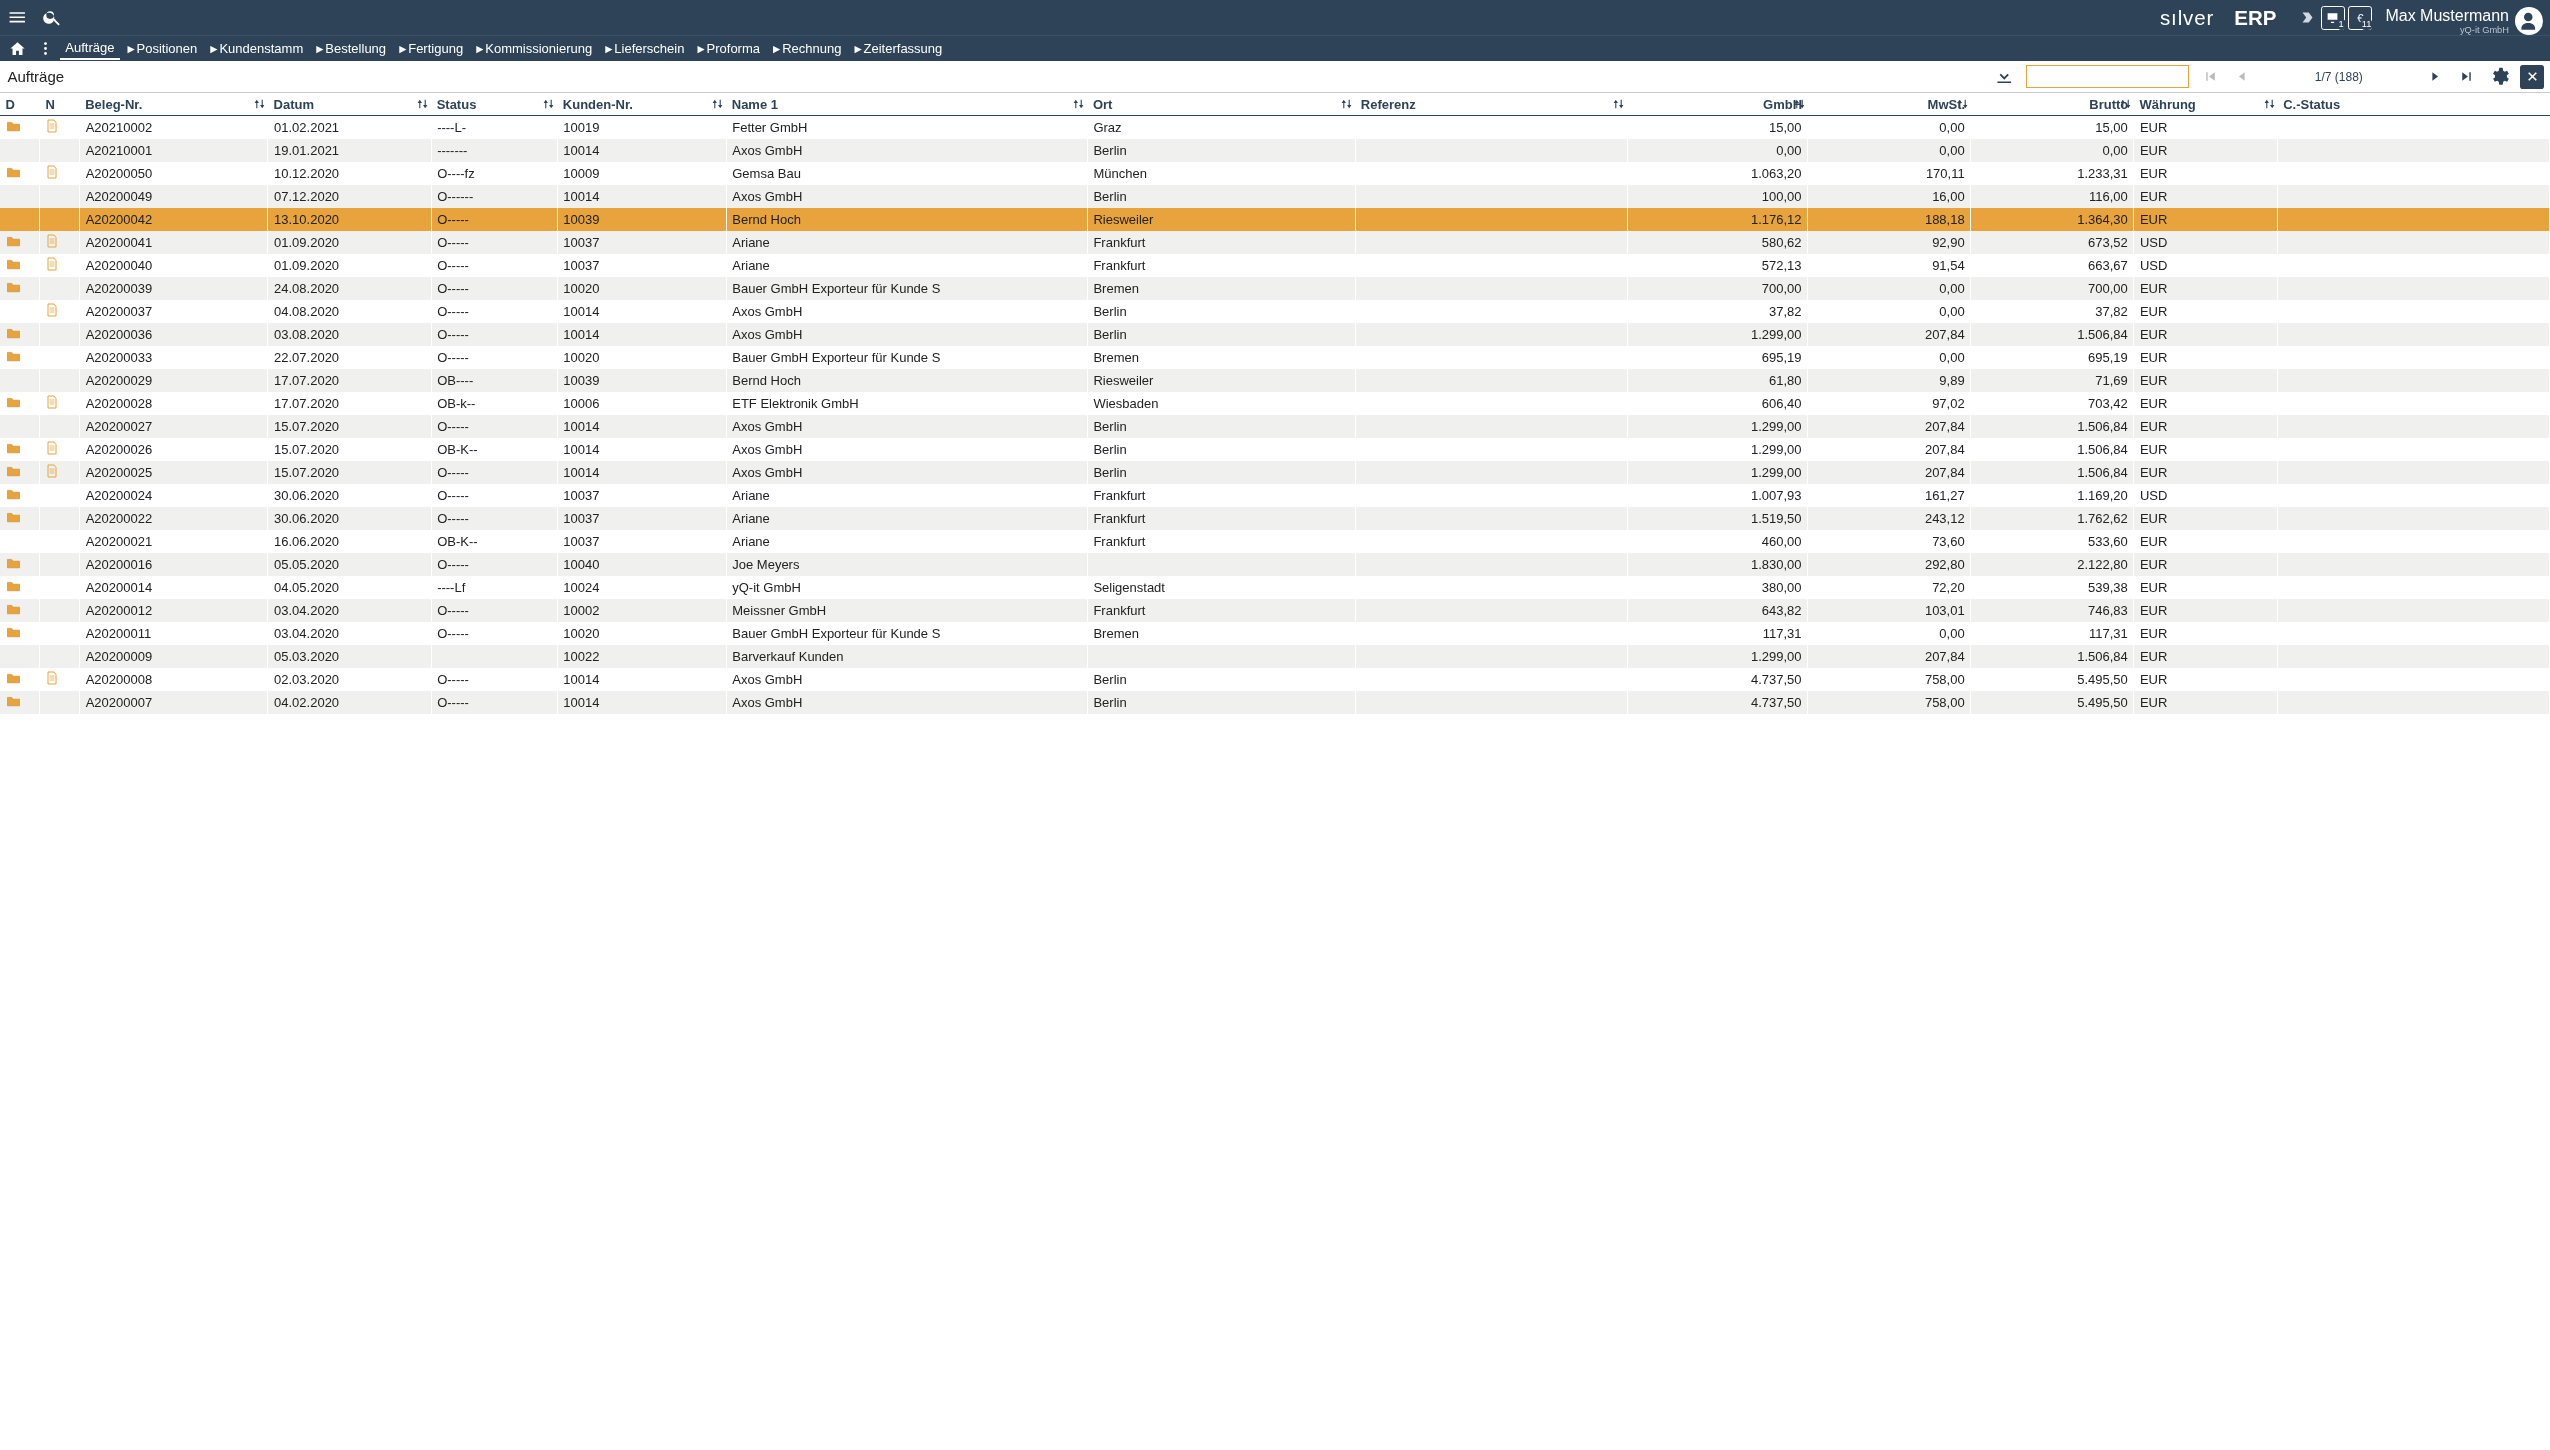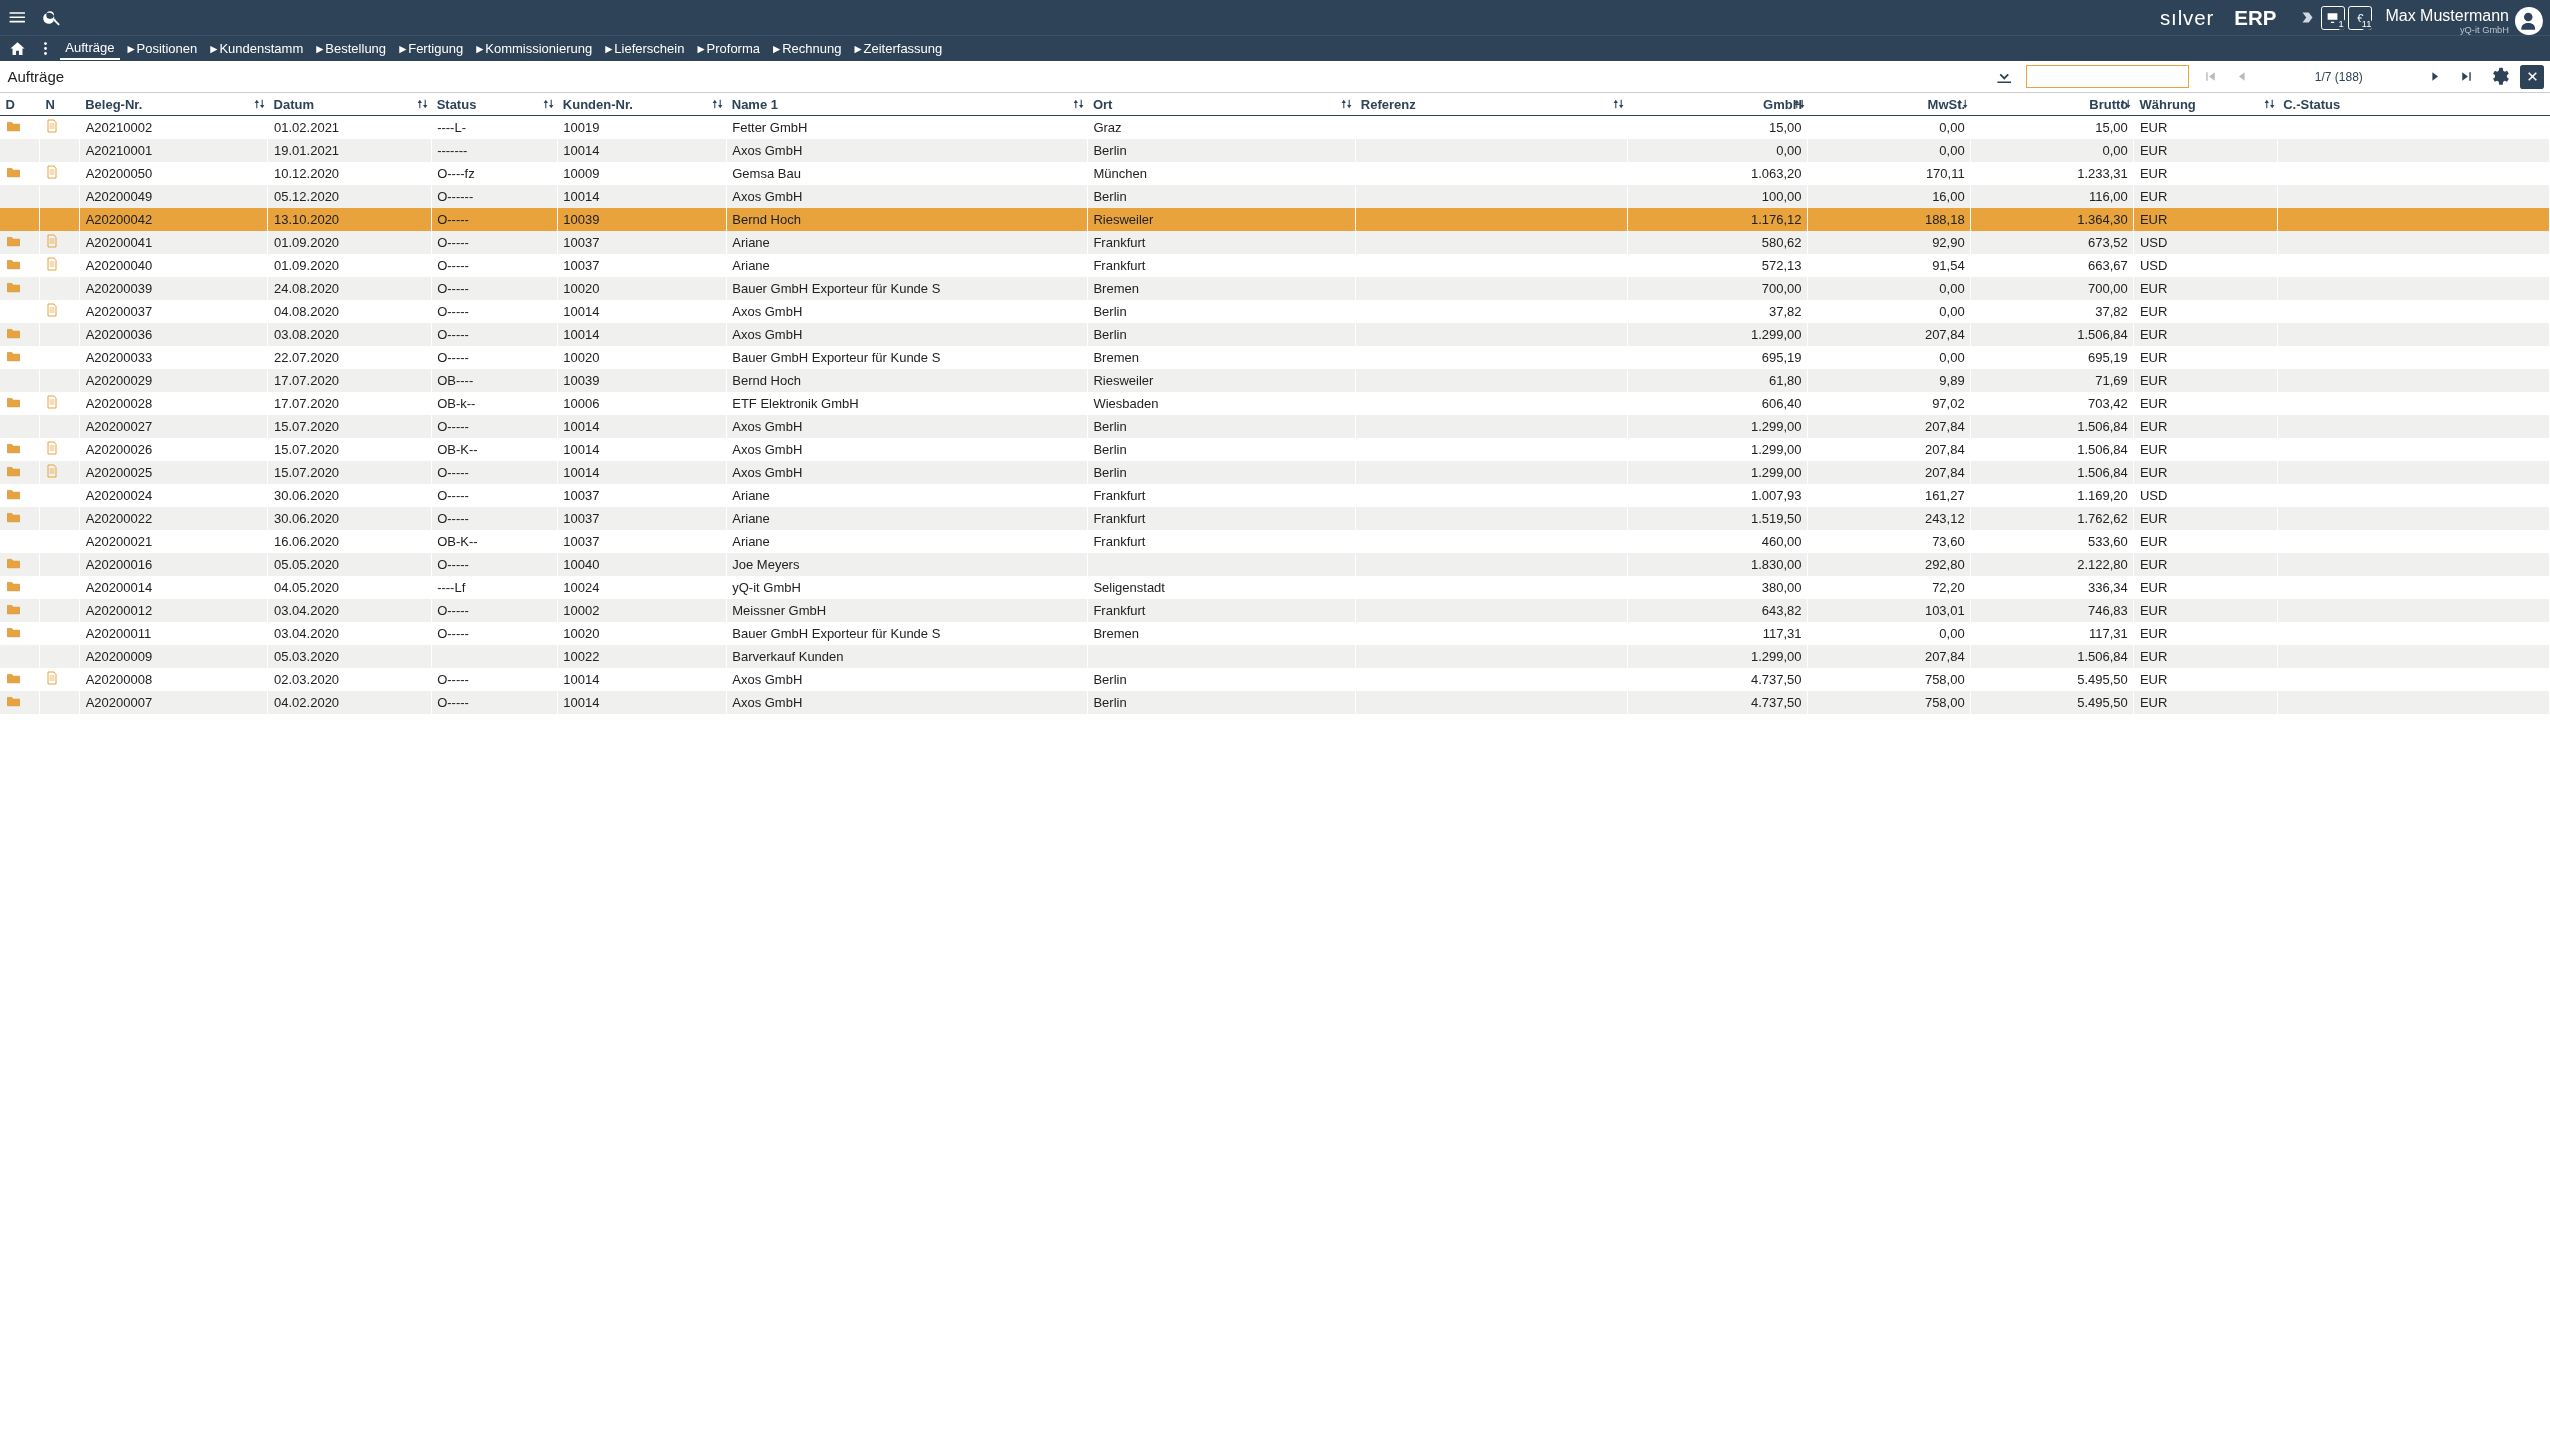--- a/index.html
+++ b/index.html
@@ -333,21 +333,21 @@
           <td class="num">1.063,20</td>
           <td class="num">170,11</td>
           <td class="num">1.233,31</td>
           <td>EUR</td>
           <td></td>
         </tr>
         <tr>
           <td></td>
           <td></td>
           <td>A20200049</td>
-          <td>05.12.2020</td>
+          <td>07.12.2020</td>
           <td>O------</td>
           <td>10014</td>
           <td>Axos GmbH</td>
           <td>Berlin</td>
           <td></td>
           <td class="num">100,00</td>
           <td class="num">16,00</td>
           <td class="num">116,00</td>
           <td>EUR</td>
           <td></td>
@@ -655,21 +655,21 @@
           <td></td>
           <td>A20200014</td>
           <td>04.05.2020</td>
           <td>----Lf</td>
           <td>10024</td>
           <td>yQ-it GmbH</td>
           <td>Seligenstadt</td>
           <td></td>
           <td class="num">380,00</td>
           <td class="num">72,20</td>
-          <td class="num">336,34</td>
+          <td class="num">539,38</td>
           <td>EUR</td>
           <td></td>
         </tr>
         <tr>
           <td><span class="doc-icon folder"><svg width="15" height="12" viewBox="0 0 24 20">
                 <path d="M2 4h7l2 3h11v11H2z" fill="#e8a33d" stroke="#c7862a"></path>
               </svg></span></td>
           <td></td>
           <td>A20200012</td>
           <td>03.04.2020</td>

